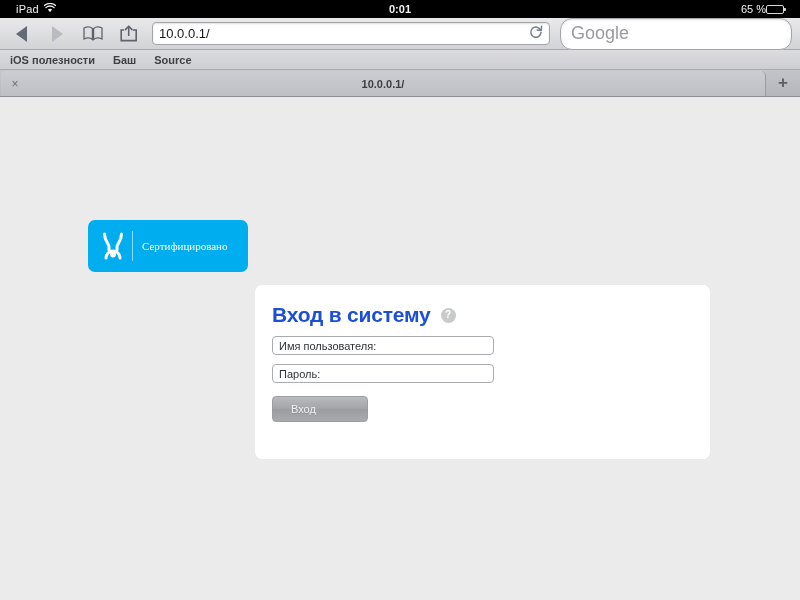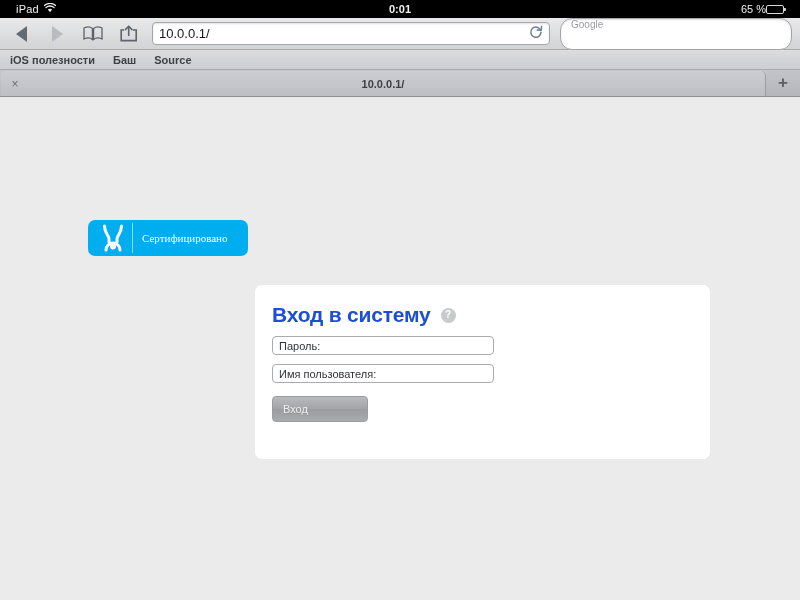--- a/index.html
+++ b/index.html
@@ -78,23 +78,23 @@
     font-size: 13px; color: #16171a;
     box-shadow: inset 0 1px 2px rgba(0,0,0,0.13);
     min-width: 0;
   }
   .urlbar .urltext { flex: 1 1 auto; overflow: hidden; white-space: nowrap; }
   .searchbar {
     width: 232px; height: 32px; flex: 0 0 auto;
     background: #fff;
     border: 1px solid #a3a5a9;
     border-radius: 12px;
-    display: flex; 
+    display: flex; align-items: center;
     padding: 0 10px; box-sizing: border-box;
-    font-size: 10px; color: #9a9ba0;
+    font-size: 18px; color: #9a9ba0;
     box-shadow: inset 0 1px 2px rgba(0,0,0,0.13);
   }
 
   
   .bookmarks {
     height: 20px;
     background: linear-gradient(to bottom, #dcdcdf 0%, #cdced2 100%);
     border-bottom: 1px solid #a9aaad;
     display: flex; align-items: center;
     padding: 0 10px; box-sizing: border-box; gap: 18px;
@@ -139,21 +139,21 @@
   .page {
     height: 503px;
     background: #ebebeb;
     position: relative;
     box-sizing: border-box;
   }
 
   
   .yota-badge {
     position: absolute; left: 88px; top: 123px;
-    width: 160px; height: 36px;
+    width: 160px; height: 52px;
     background: #00adee;
     border-radius: 7px;
     display: flex; align-items: center;
     box-sizing: border-box;
     padding: 0 10px;
   }
   .yota-logo { flex: 0 0 auto; width: 30px; display: flex; align-items: center; justify-content: center; }
   .yota-divider {
     width: 1px; height: 30px; background: rgba(255,255,255,0.55); margin: 0 9px 0 4px;
   }
@@ -200,21 +200,21 @@
   }
   .btn-row { margin-top: 13px; }
   .submit-btn {
     width: 96px; height: 26px;
     border: 1px solid #9b9da0;
     border-radius: 4px;
     background: linear-gradient(to bottom, #b9babd 0%, #a2a4a8 50%, #9a9c9f 51%, #a9abaf 100%);
     color: #f0f0f1;
     font-size: 11px;
     display: flex; align-items: center;
-    padding-left: 10px; box-sizing: border-box;
+    padding-left: 18px; box-sizing: border-box;
     text-shadow: 0 1px 0 rgba(0,0,0,0.12);
   }
 </style>
 </head>
 <body>
 
 <div class="statusbar">
   <div class="sb-left">
     <span class="sb-carrier">iPad</span>
     <span class="wifi-icon">
@@ -298,23 +298,23 @@
       <div>Сертифицировано</div>
     </span>
   </div>
 
   <div class="card">
     <div class="card-title-row">
       <span class="card-title">Вход в систему</span>
       <span class="help-icon">?</span>
     </div>
     <div class="field">
-      <span>Пароль:</span>
+      <span>Имя пользователя:</span>
     </div>
     <div class="field">
-      <span>Имя пользователя:</span>
+      <span>Пароль:</span>
     </div>
     <div class="btn-row">
       <div class="submit-btn">Вход</div>
     </div>
   </div>
 
 </div>
 
 </body></html>

